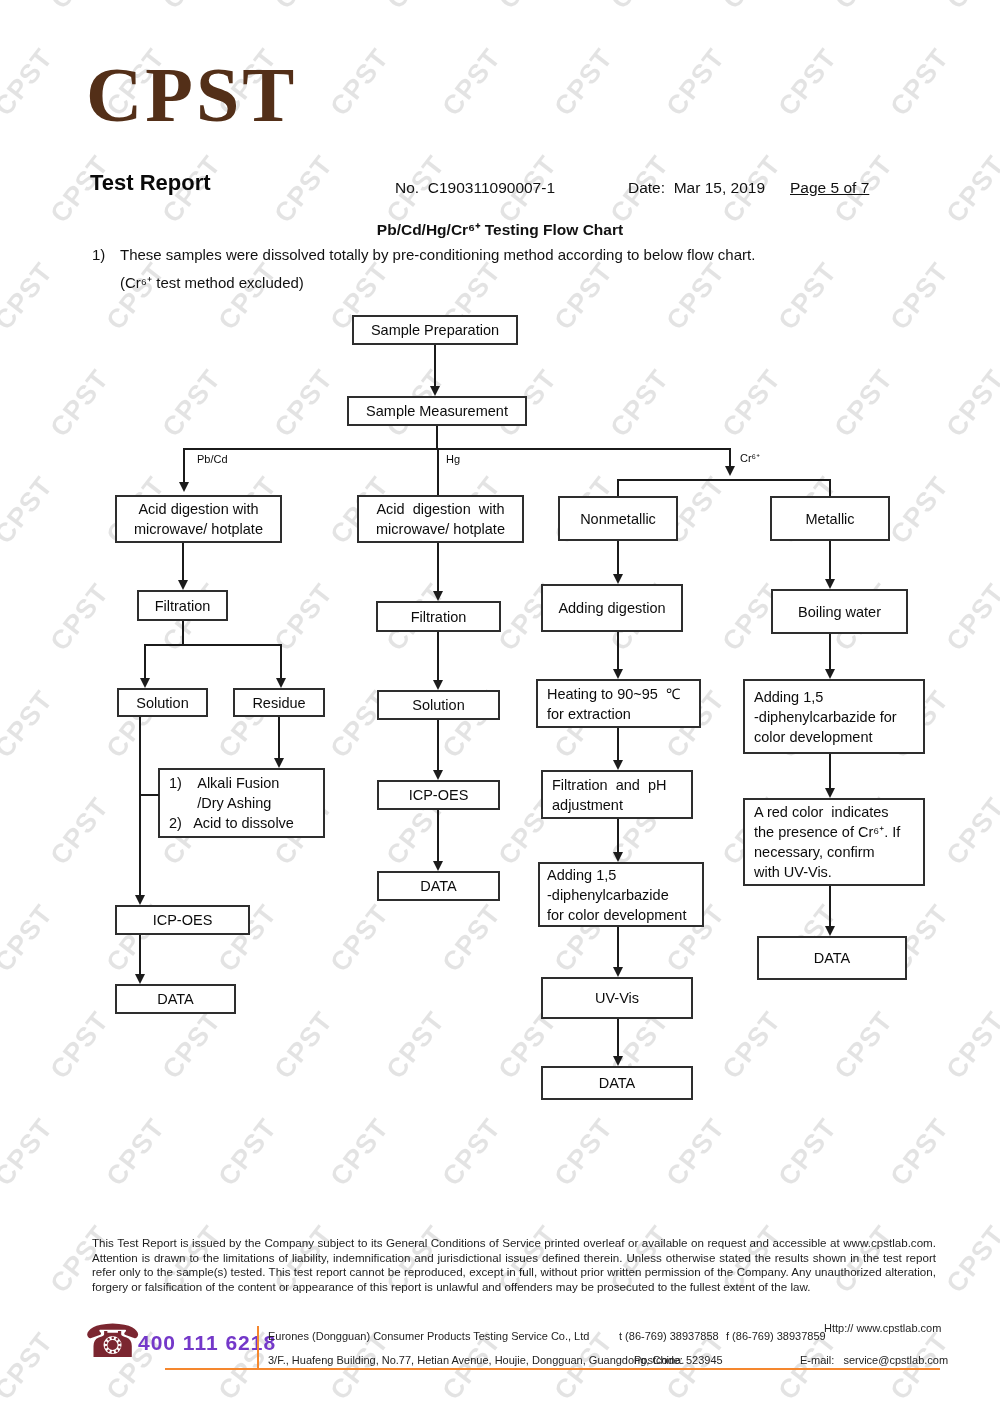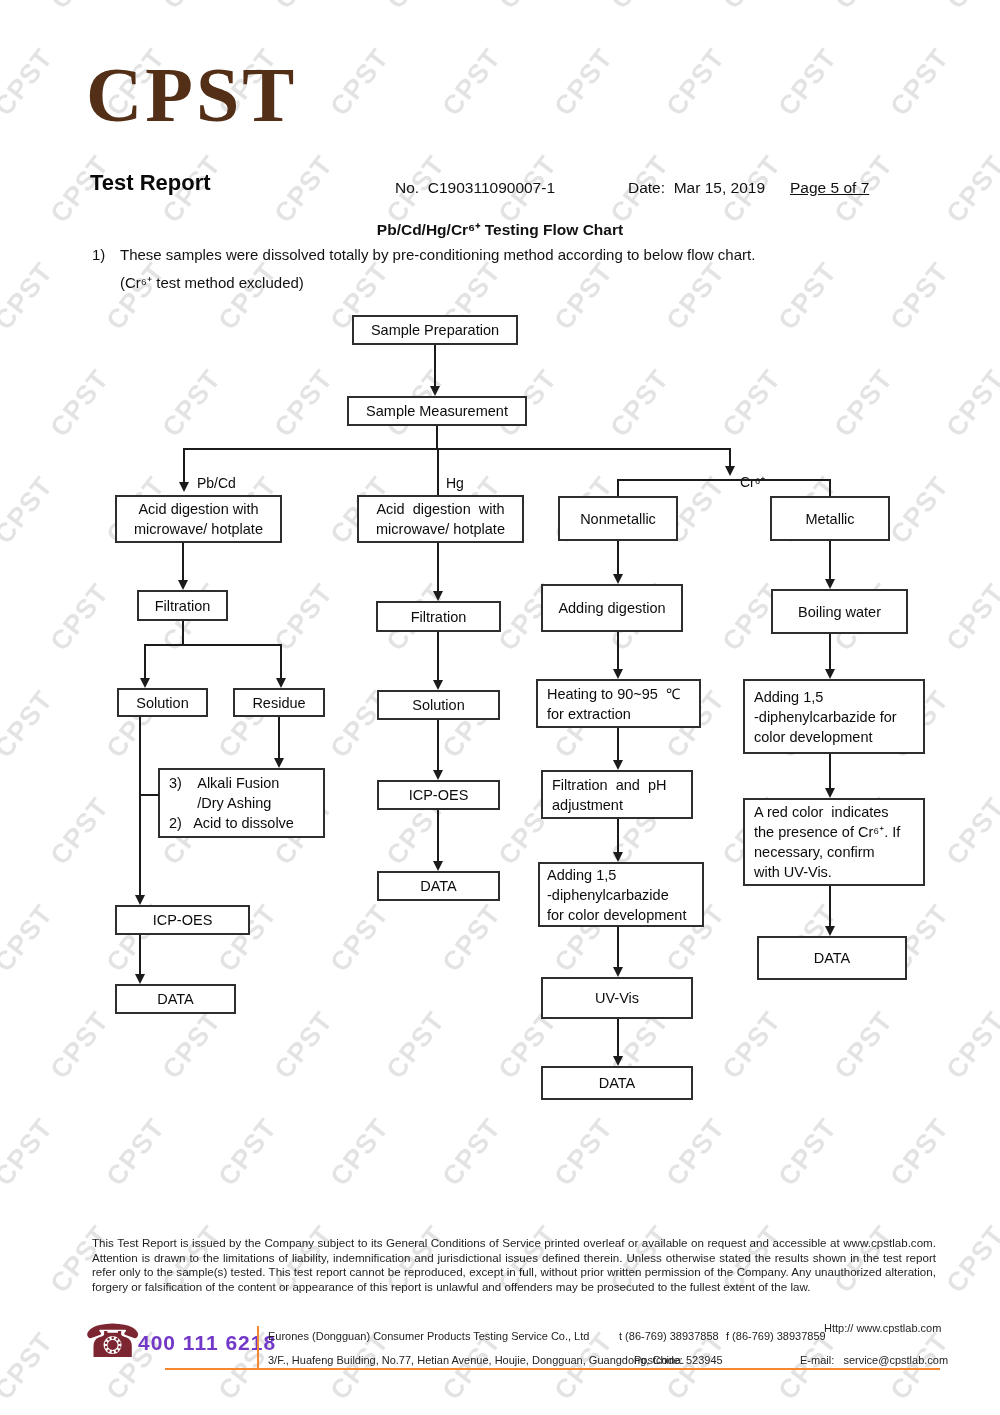--- a/index.html
+++ b/index.html
@@ -38,21 +38,21 @@
   }
   .fbox.center { align-items:center; text-align:center; }
   .fbox.left   { align-items:flex-start; text-align:left; padding-left:9px; padding-right:5px; }
   .fbox .ln { white-space:pre-wrap; }
   .flow-line { position:absolute; background:#1b1b1b; }
   .flow-ah {
     position:absolute; width:0; height:0;
     border-left:5.5px solid transparent; border-right:5.5px solid transparent;
     border-top:10px solid #1b1b1b;
   }
-  .branch-label { position:absolute; font-size:14px; color:#0c0c0c; white-space:pre;margin-top:22px; }
+  .branch-label { position:absolute; font-size:11px; color:#0c0c0c; white-space:pre; }
   
   .legal {
     position:absolute; left:92px; top:1236px; width:844px;
     font-size:11.6px; line-height:1.26; text-align:justify; color:#1d1d1d;
   }
   .phone-icon { position:absolute; left:84px; top:1318px; font-size:46px; line-height:1; color:#7b2630; }
   .hotline { position:absolute; left:138px; top:1331px; font-size:21px; font-weight:bold; color:#7438c9; letter-spacing:1px; }
   .v-orange { position:absolute; left:257px; top:1326px; width:2px; height:44px; background:#f5872e; }
   .h-orange { position:absolute; left:165px; top:1368px; width:775px; height:2px; background:#f5872e; }
   .contact { position:absolute; font-size:11px; color:#232323; white-space:pre; }
@@ -241,21 +241,21 @@
     <div class="fbox center" style="left:137px;top:590px;width:91px;height:31px">
         <div class="ln">Filtration</div>
       </div>
     <div class="fbox center" style="left:117px;top:688px;width:91px;height:29px">
         <div class="ln">Solution</div>
       </div>
     <div class="fbox center" style="left:233px;top:688px;width:92px;height:29px">
         <div class="ln">Residue</div>
       </div>
     <div class="fbox left" style="left:158px;top:768px;width:167px;height:70px">
-      <div class="ln">3)    Alkali Fusion</div>
+      <div class="ln">1)    Alkali Fusion</div>
       <div class="ln">       /Dry Ashing</div>
       <div class="ln">2)   Acid to dissolve</div>
     </div>
     <div class="fbox center" style="left:115px;top:905px;width:135px;height:30px">
         <div class="ln">ICP-OES</div>
       </div>
     <div class="fbox center" style="left:115px;top:984px;width:121px;height:30px">
         <div class="ln">DATA</div>
       </div>
 

